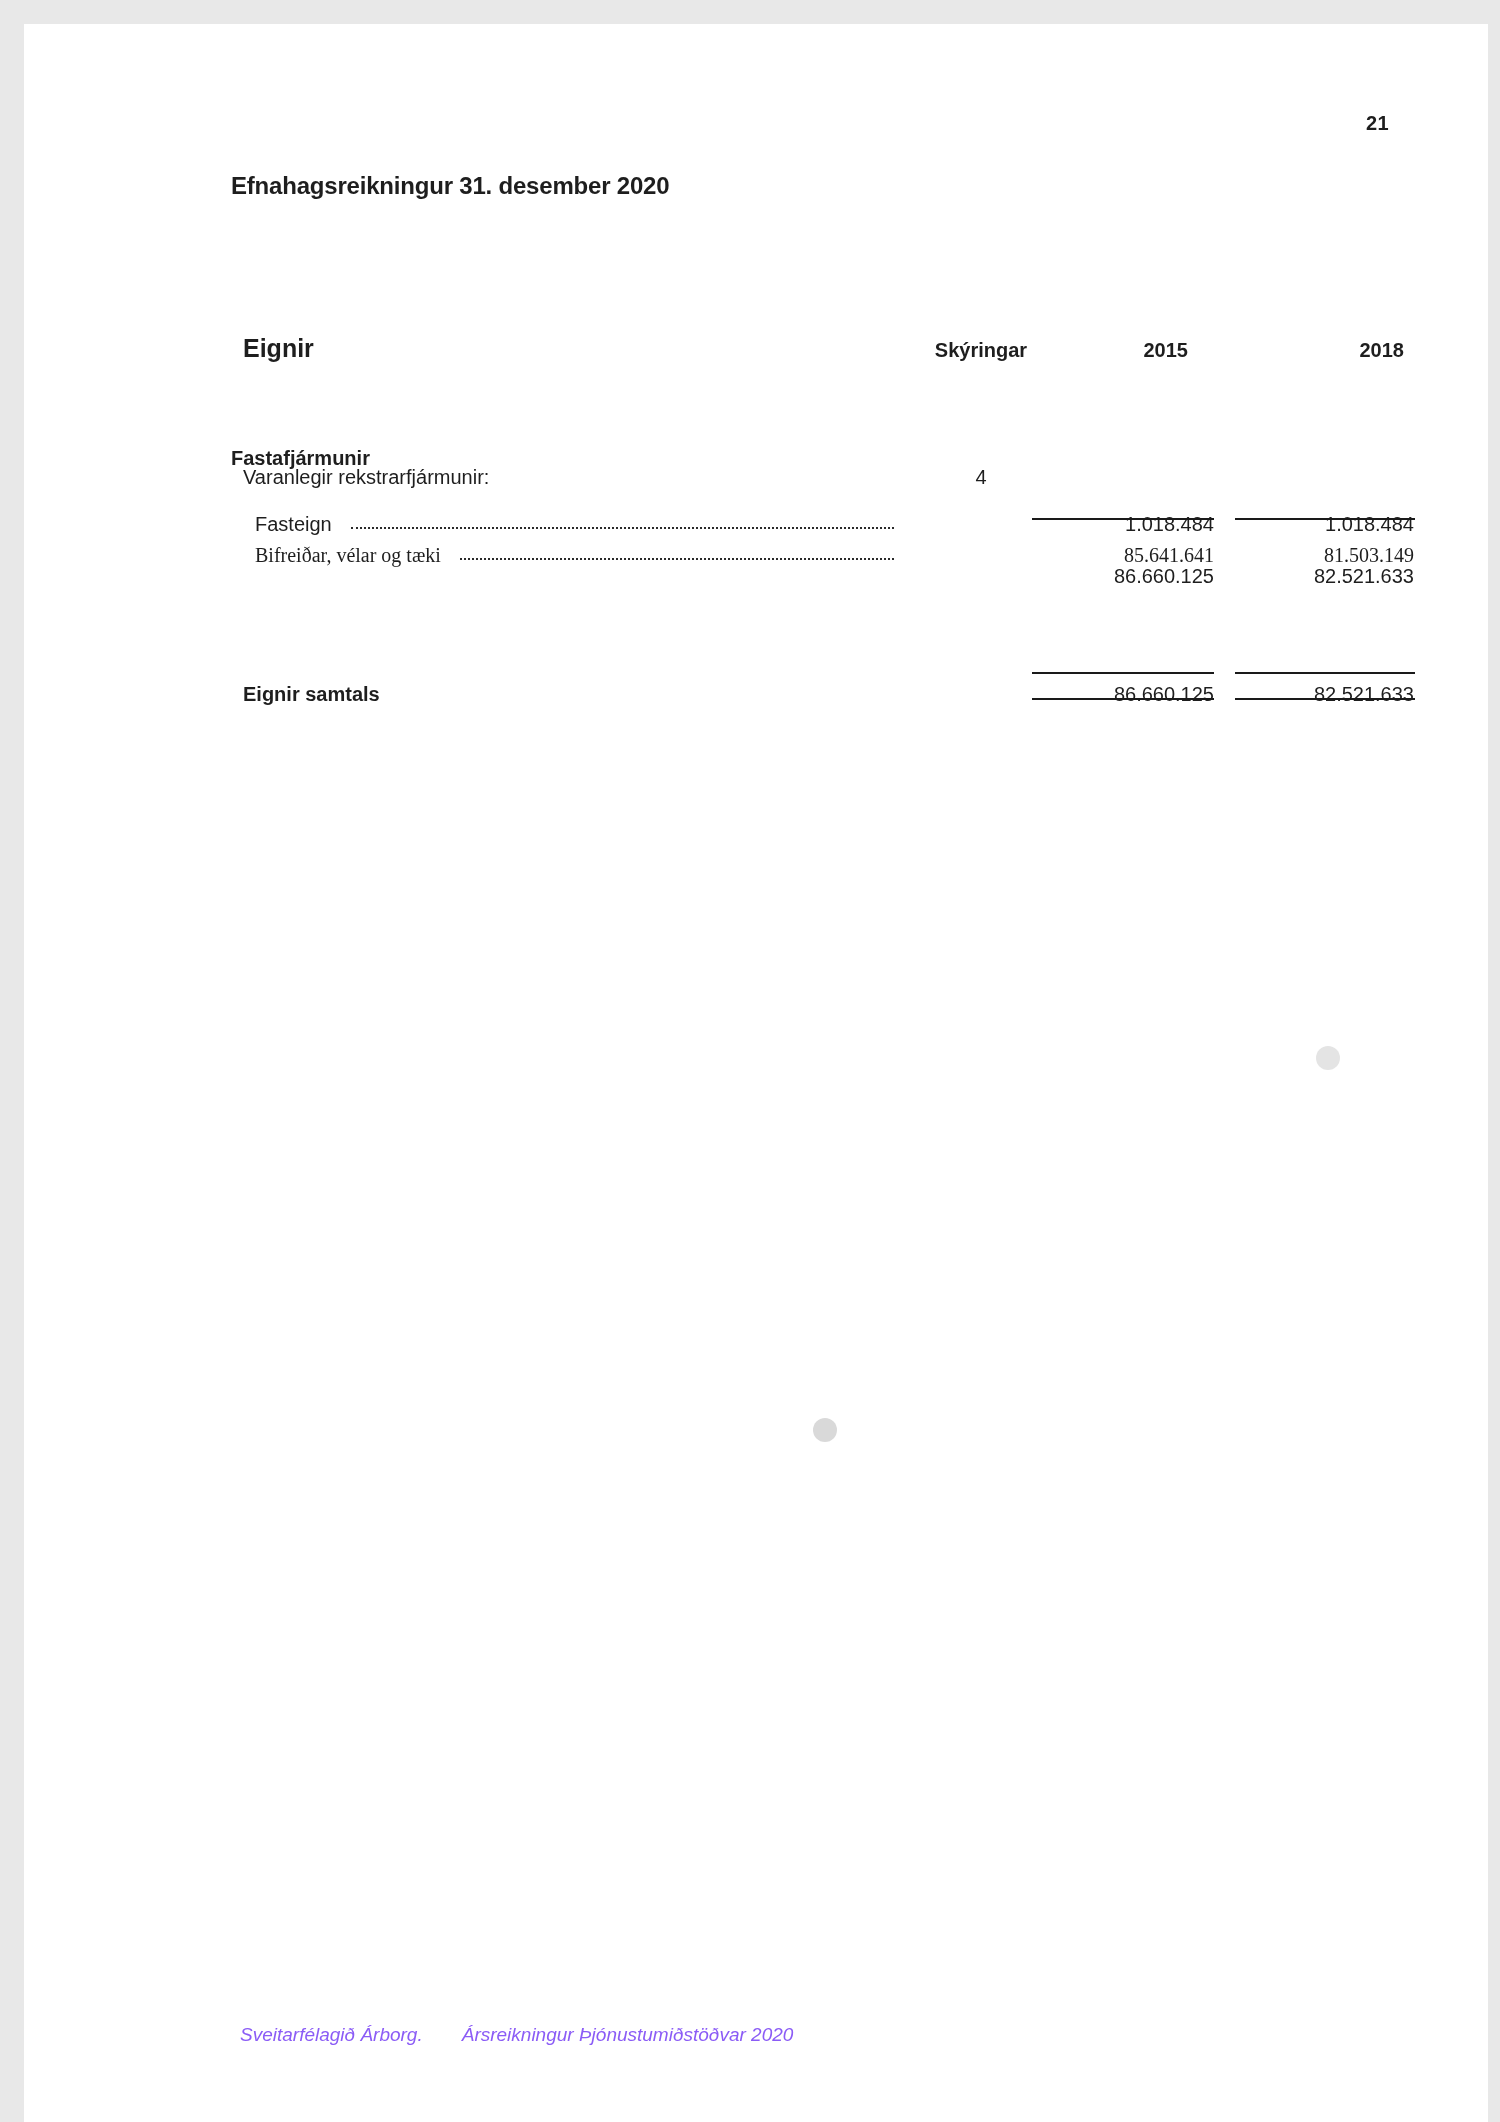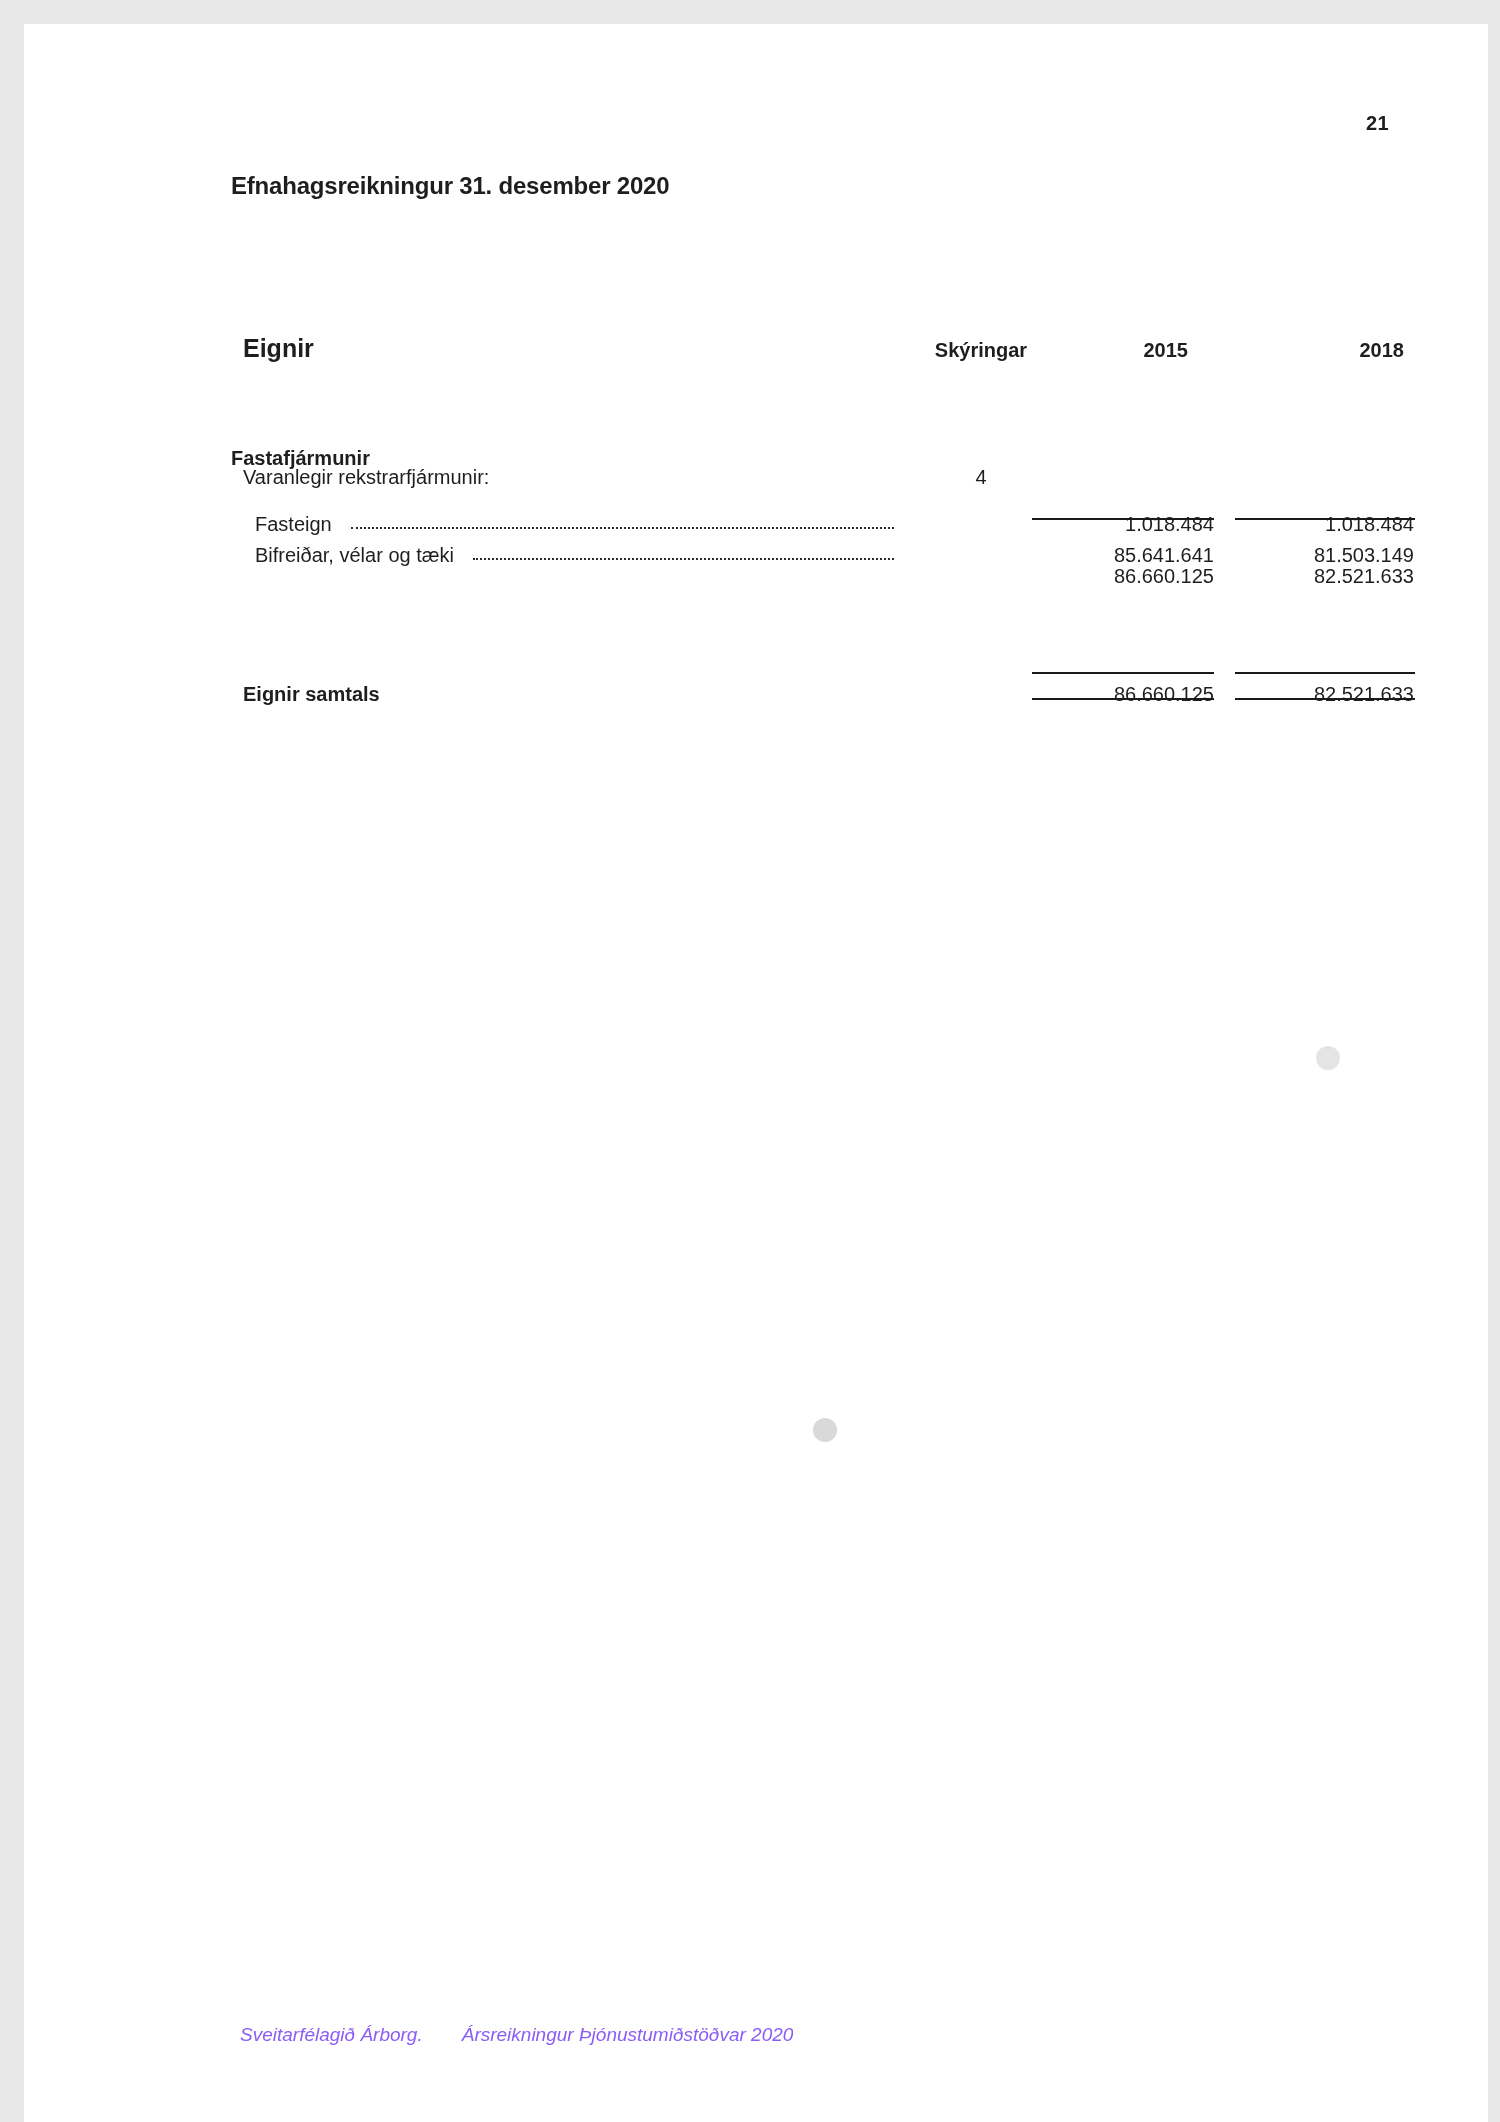--- a/index.html
+++ b/index.html
@@ -63,21 +63,21 @@
   .group-heading {
     position: absolute;
     top: 371px;
     left: 195px;
     font-size: 20px;
     font-weight: bold;
     margin-top: 40px;
   }
   .band-subgroup { top: 402px; }
   .band-row-1 { top: 437px; }
-  .band-row-2 { top: 468px; }
+  .band-row-2 { top: 468px; font-family: Liberation Serif, serif; }
   .band-subtotal { top: 501px; }
   .band-total { top: 619px; font-weight: bold; }
   .band-total .col-y1, .band-total .col-y2 { font-weight: normal; }
 
   .leader-line {
     display: flex;
     align-items: baseline;
   }
   .leader {
     flex: 1;

